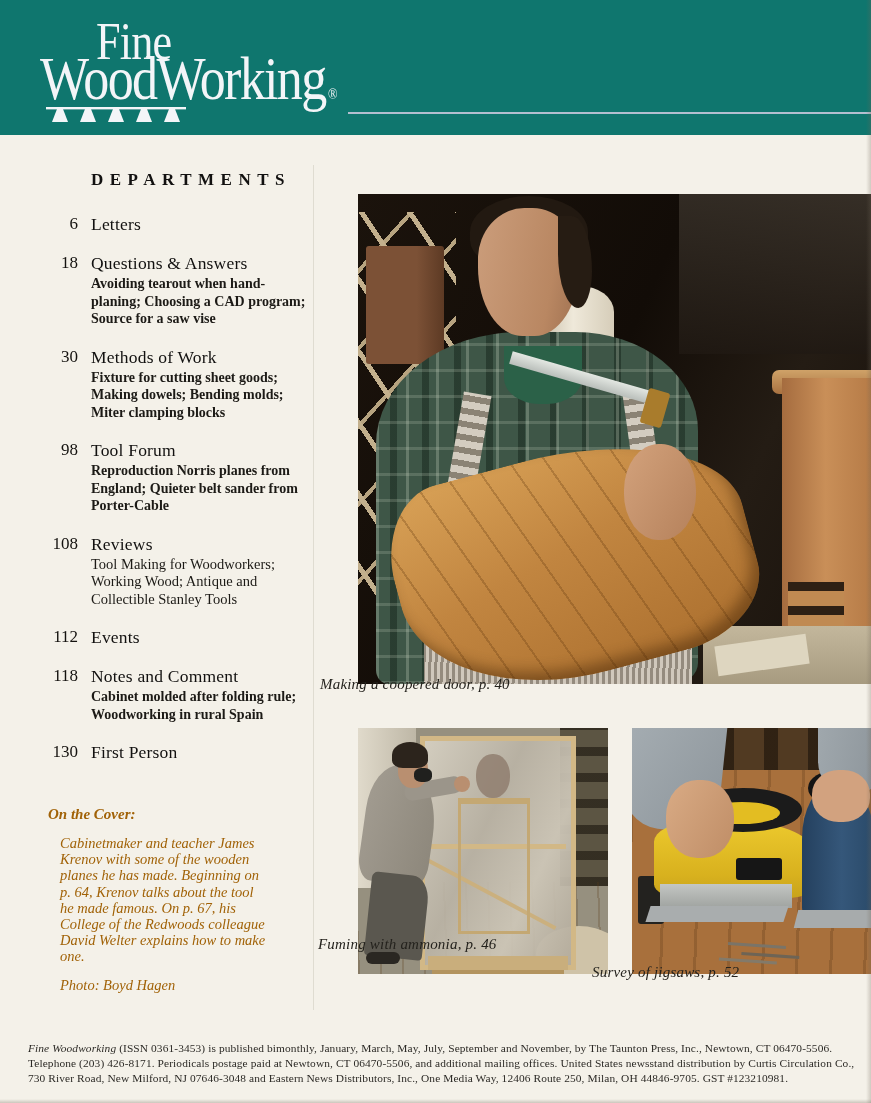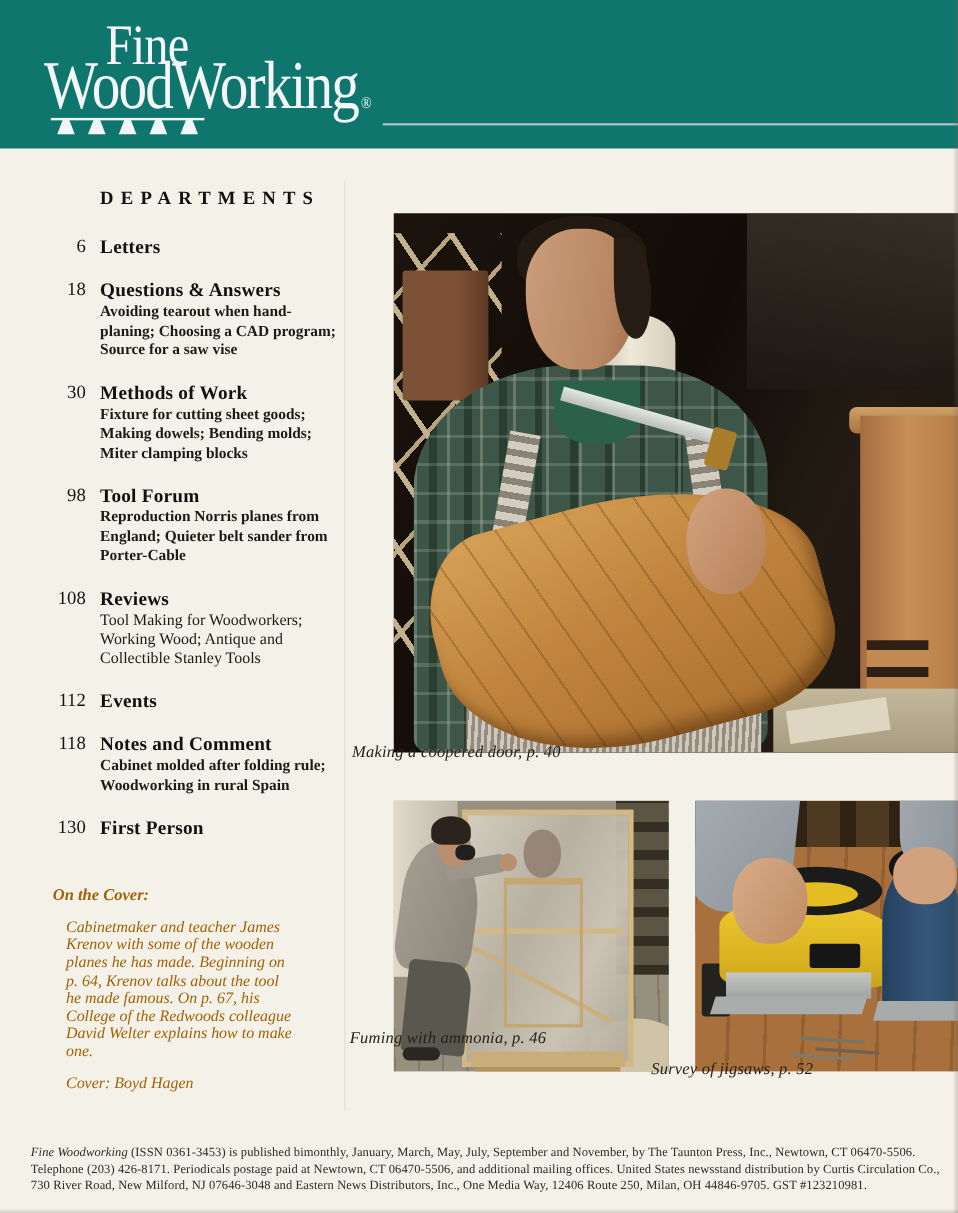--- a/index.html
+++ b/index.html
@@ -21,21 +21,21 @@
   .logo-wood .reg{font-size:15px;letter-spacing:0;margin-left:3px;}
   .dovetails{position:absolute;left:46px;top:107px;}
   .mast-rule{position:absolute;left:348px;top:112px;right:0;height:2px;background:#b4bfd0;}
   
   .toc{position:absolute;left:40px;top:170px;width:270px;}
   .toc-heading{
     margin:0 0 24px 51px;font-size:17px;font-weight:700;letter-spacing:6.5px;color:#121110;
   }
   .toc-item{display:grid;grid-template-columns:38px 216px;column-gap:13px;margin-bottom:19px;}
   .toc-page{font-size:17px;text-align:right;line-height:20px;color:#14120f;}
-  .toc-title{font-size:17.5px;font-weight:700;line-height:20px;letter-spacing:.2px;color:#121110;}
+  .toc-title{font-size:17.5px;font-weight:400;line-height:20px;letter-spacing:.2px;color:#121110;}
   .toc-sub{font-size:14px;font-weight:700;line-height:17.5px;margin-top:2px;color:#1c1a16;}
   .toc-sub.roman{font-style:normal;font-weight:400;font-size:14.5px;font-family:Liberation Serif, serif;}
   .toc-sub:empty{display:none;margin:0;}
   
   .cover-note{position:absolute;left:48px;top:806px;width:232px;font-style:italic;color:#a16207;}
   .cover-heading{font-size:15px;font-weight:700;margin:0 0 1px 0;}
   .cover-body,.cover-credit{font-size:14.5px;line-height:16.2px;margin:12px;}
   
   .photo{position:absolute;overflow:hidden;background:#171007;}
   .photo *{position:absolute;}
@@ -239,21 +239,21 @@
       <div class="toc-page">130</div>
       <div>
           <div class="toc-title">First Person</div>
            </div>
     </div>
   </section>
 
   <aside class="cover-note">
     <p class="cover-heading">On the Cover:</p>
     <p class="cover-body">Cabinetmaker and teacher James Krenov with some of the wooden planes he has made. Beginning on p. 64, Krenov talks about the tool he made famous. On p. 67, his College of the Redwoods colleague David Welter explains how to make one.</p>
-    <p class="cover-credit">Cover: Boyd Hagen</p>
+    <p class="cover-credit">Photo: Boyd Hagen</p>
   </aside>
 
   <figure class="photo ph-main">
     <div class="mp-bg"></div>
     <div class="mp-topright"></div>
     <div class="mp-truss"></div>
     <div class="mp-cabinet"></div>
     <div class="mp-column-cream"></div>
     <div class="mp-colcab-cap"></div>
     <div class="mp-colcab"></div>

